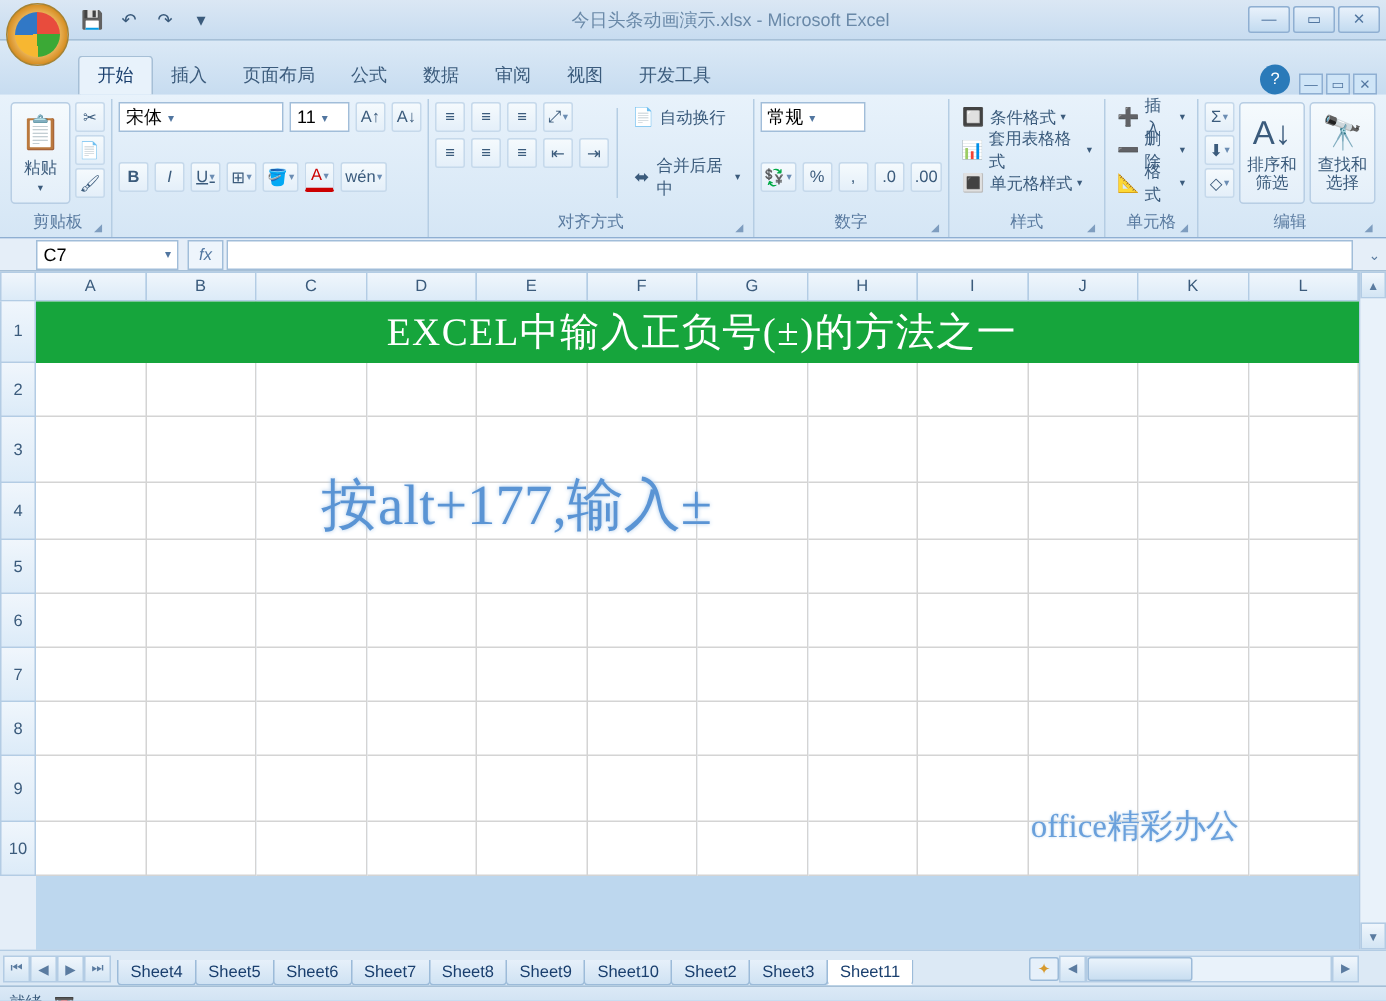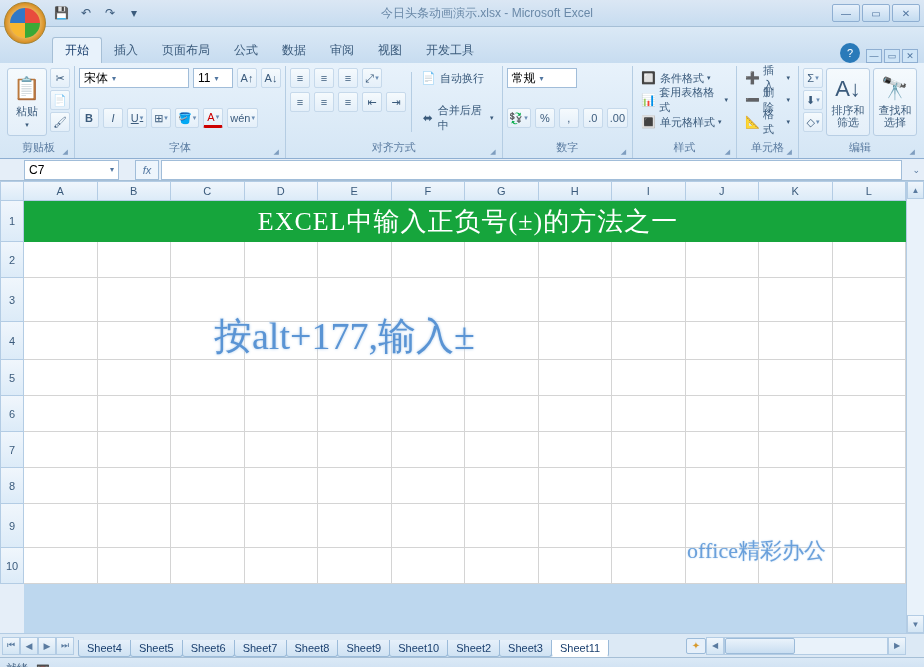--- a/index.html
+++ b/index.html
@@ -38,21 +38,21 @@
 .combo { height:20px; background:#fff; border:1px solid #a1bdd9; display:inline-flex; align-items:center; padding:0 4px; font-size:12px; }
 .combo .arr { margin-left:4px; font-size:8px; color:#5176a0; }
 .sep-v { width:1px; height:60px; background:#b5cde3; margin:4px 2px; }
 .med-btn { display:flex; align-items:center; gap:3px; height:20px; padding:0 4px; font-size:11px; color:#3b5b7c; }
 .med-btn .ic { width:16px; height:16px; display:inline-flex; align-items:center; justify-content:center; font-size:12px; }
 
 
 .formula-bar { height:22px; background:#e5eef8; border-bottom:1px solid #a6bfd6; display:flex; align-items:center; }
 .name-box { width:95px; height:20px; background:#fff; border:1px solid #a1bdd9; margin-left:24px; display:flex; align-items:center; padding:0 4px; font-size:12px; }
 .name-box .arr { margin-left:auto; font-size:8px; color:#5176a0; }
-.fx-btn { width:24px; height:20px; border:1px solid #a1bdd9; background:#eef5fc; display:flex; align-items:center; justify-content:center; font-style:italic; color:#5176a0; margin-left:16px; font-size:11px; }
+.fx-btn { width:24px; height:20px; border:1px solid #a1bdd9; background:#eef5fc; display:flex; align-items:center; justify-content:center; font-style:italic; color:#5176a0; margin-left:6px; font-size:11px; }
 .formula-input { flex:1; height:20px; background:#fff; border:1px solid #a1bdd9; margin-left:2px; margin-right:22px; }
 
 
 .sheet-area { display:flex; height: calc(667px - 27px - 24px - 96px - 22px - 24px - 22px); }
 .rowhdr-col { width:24px; background:#e5eef8; }
 .corner { width:24px; height:20px; background:linear-gradient(#f0f6fc,#dcebf8); border:1px solid #b3cce4; }
 .rowhdr { height:var(--h); background:linear-gradient(#f0f6fc,#dcebf8); border:1px solid #b3cce4; border-top:none; display:flex; align-items:center; justify-content:center; color:#3b5b7c; font-size:11px; }
 .grid-wrap { flex:1; overflow:hidden; position:relative; }
 .colhdrs { display:flex; height:20px; }
 .colhdr { width:74px; background:linear-gradient(#f0f6fc,#dcebf8); border:1px solid #b3cce4; border-left:none; display:flex; align-items:center; justify-content:center; color:#3b5b7c; font-size:11px; }
@@ -161,21 +161,20 @@
           <span class="small-btn" style="font-weight:bold">B</span>
           <span class="small-btn" style="font-style:italic">I</span>
           <span class="small-btn dd" style="text-decoration:underline">U</span>
           <span class="small-btn dd">⊞</span>
           <span class="small-btn dd">🪣</span>
           <span class="small-btn dd" style="color:#c00;border-bottom:3px solid #c00">A</span>
           <span class="small-btn dd">wén</span>
         </div>
       </div>
     </div>
-    <div class="group-label">字体</div>
   </div>
 
   <div class="group">
     <div class="group-body">
       <div class="col">
         <div class="row">
           <span class="small-btn">≡</span>
           <span class="small-btn">≡</span>
           <span class="small-btn">≡</span>
           <span class="small-btn dd">⤢</span>

